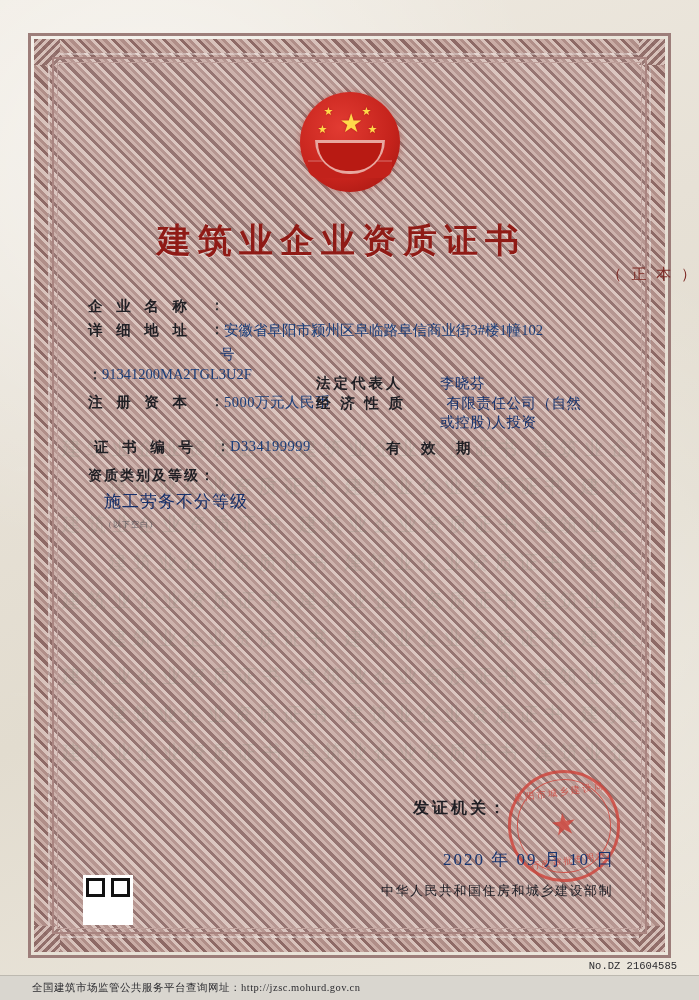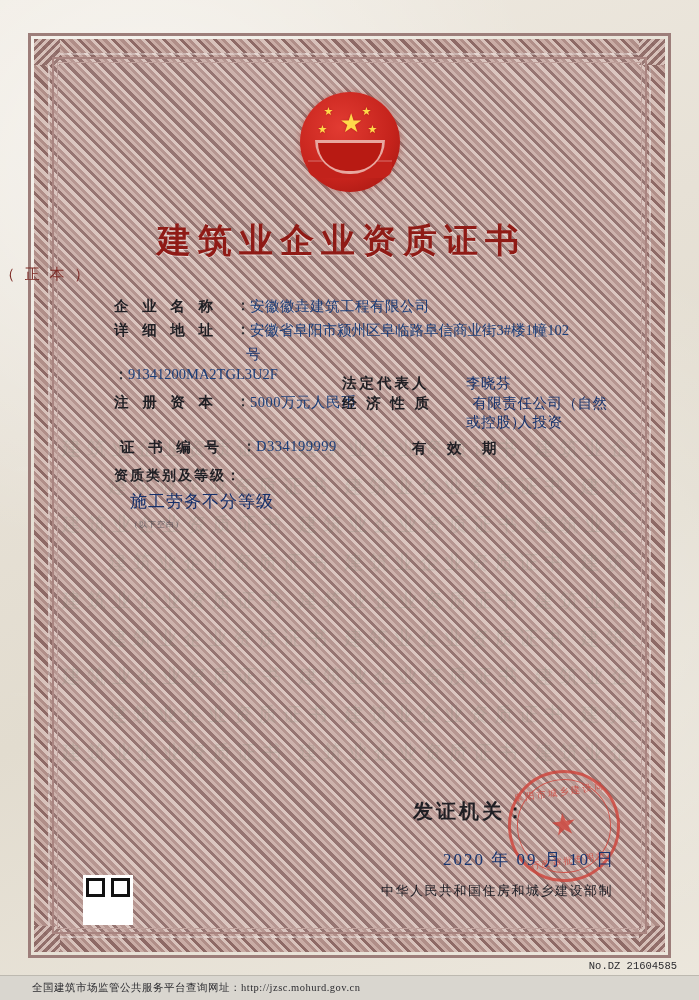--- a/index.html
+++ b/index.html
@@ -158,31 +158,31 @@
     font-family: "Liberation Serif", serif;
     font-size: 34px;
     font-weight: bold;
     letter-spacing: 7px;
     color: #8f1b16;
     text-shadow: 0 1px 0 rgba(255,255,255,.5);
   }
   .cert-sub {
     position: absolute;
     left: 0; right: 0; top: 265px;
-    text-align: left;
+    text-align: right;
     font-family: "Liberation Serif", serif;
     font-size: 15px;
     letter-spacing: 3px;
     color: #7d2a25;
   }
 
   
   .fields {
     position: absolute;
-    left: 114px; top: 297px;
+    left: 88px; top: 297px;
     width: 500px;
     font-family: "Liberation Serif", serif;
     color: #2f2f33;
   }
   .row {
     position: relative;
     min-height: 23px;
     display: flex;
     align-items: flex-start;
     margin-bottom: 1px;
@@ -266,21 +266,21 @@
     color: #d0342c;
     opacity: .92;
     text-shadow: 0 0 1px rgba(190,40,30,.5);
   }
 
   
   .issue-label {
     position: absolute;
     left: 413px; top: 798px;
     font-family: "Liberation Serif", serif;
-    font-size: 20px;
+    font-size: 16px;
     font-weight: bold;
     letter-spacing: 3px;
     color: #1f1f24;
   }
   .round-seal {
     position: absolute;
     left: 508px; top: 770px;
     width: 106px; height: 106px;
     border-radius: 50%;
     border: 3px solid #cf453c;
@@ -432,21 +432,20 @@
   </div>
 
   <div class="cert-title">建筑业企业资质证书</div>
   <div class="cert-sub">（ 正 本 ）</div>
 
   <div class="fields">
 
     <div class="row">
       <div class="lab">企 业 名 称</div>
       <div class="colon">：</div>
-      <div class="val">安徽徽垚建筑工程有限公司</div>
     </div>
 
     <div class="row">
       <div class="lab">详 细 地 址</div>
       <div class="colon">：</div>
       <div class="val wide">安徽省阜阳市颍州区阜临路阜信商业街3#楼1幢102</div>
     </div>
     <div class="addr-2">号</div>
 
     <div class="row" style="margin-top:2px;">

